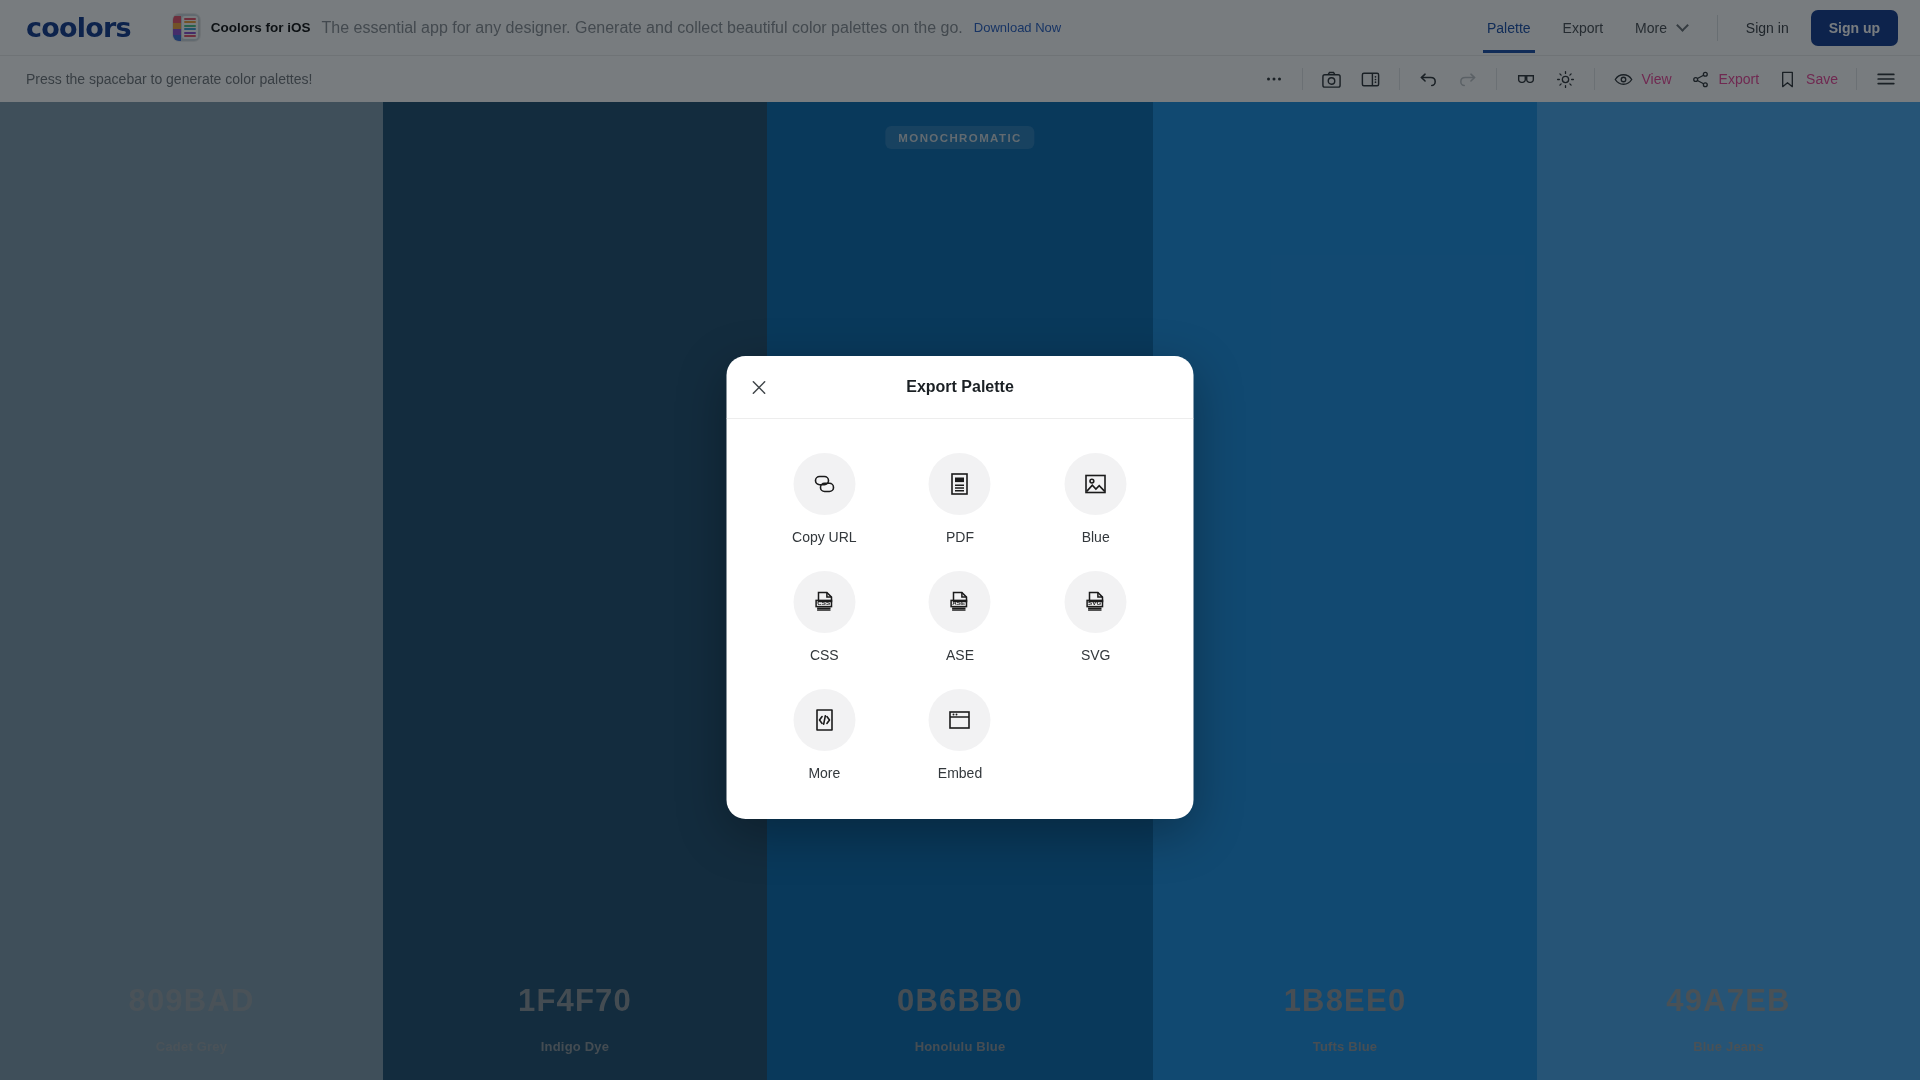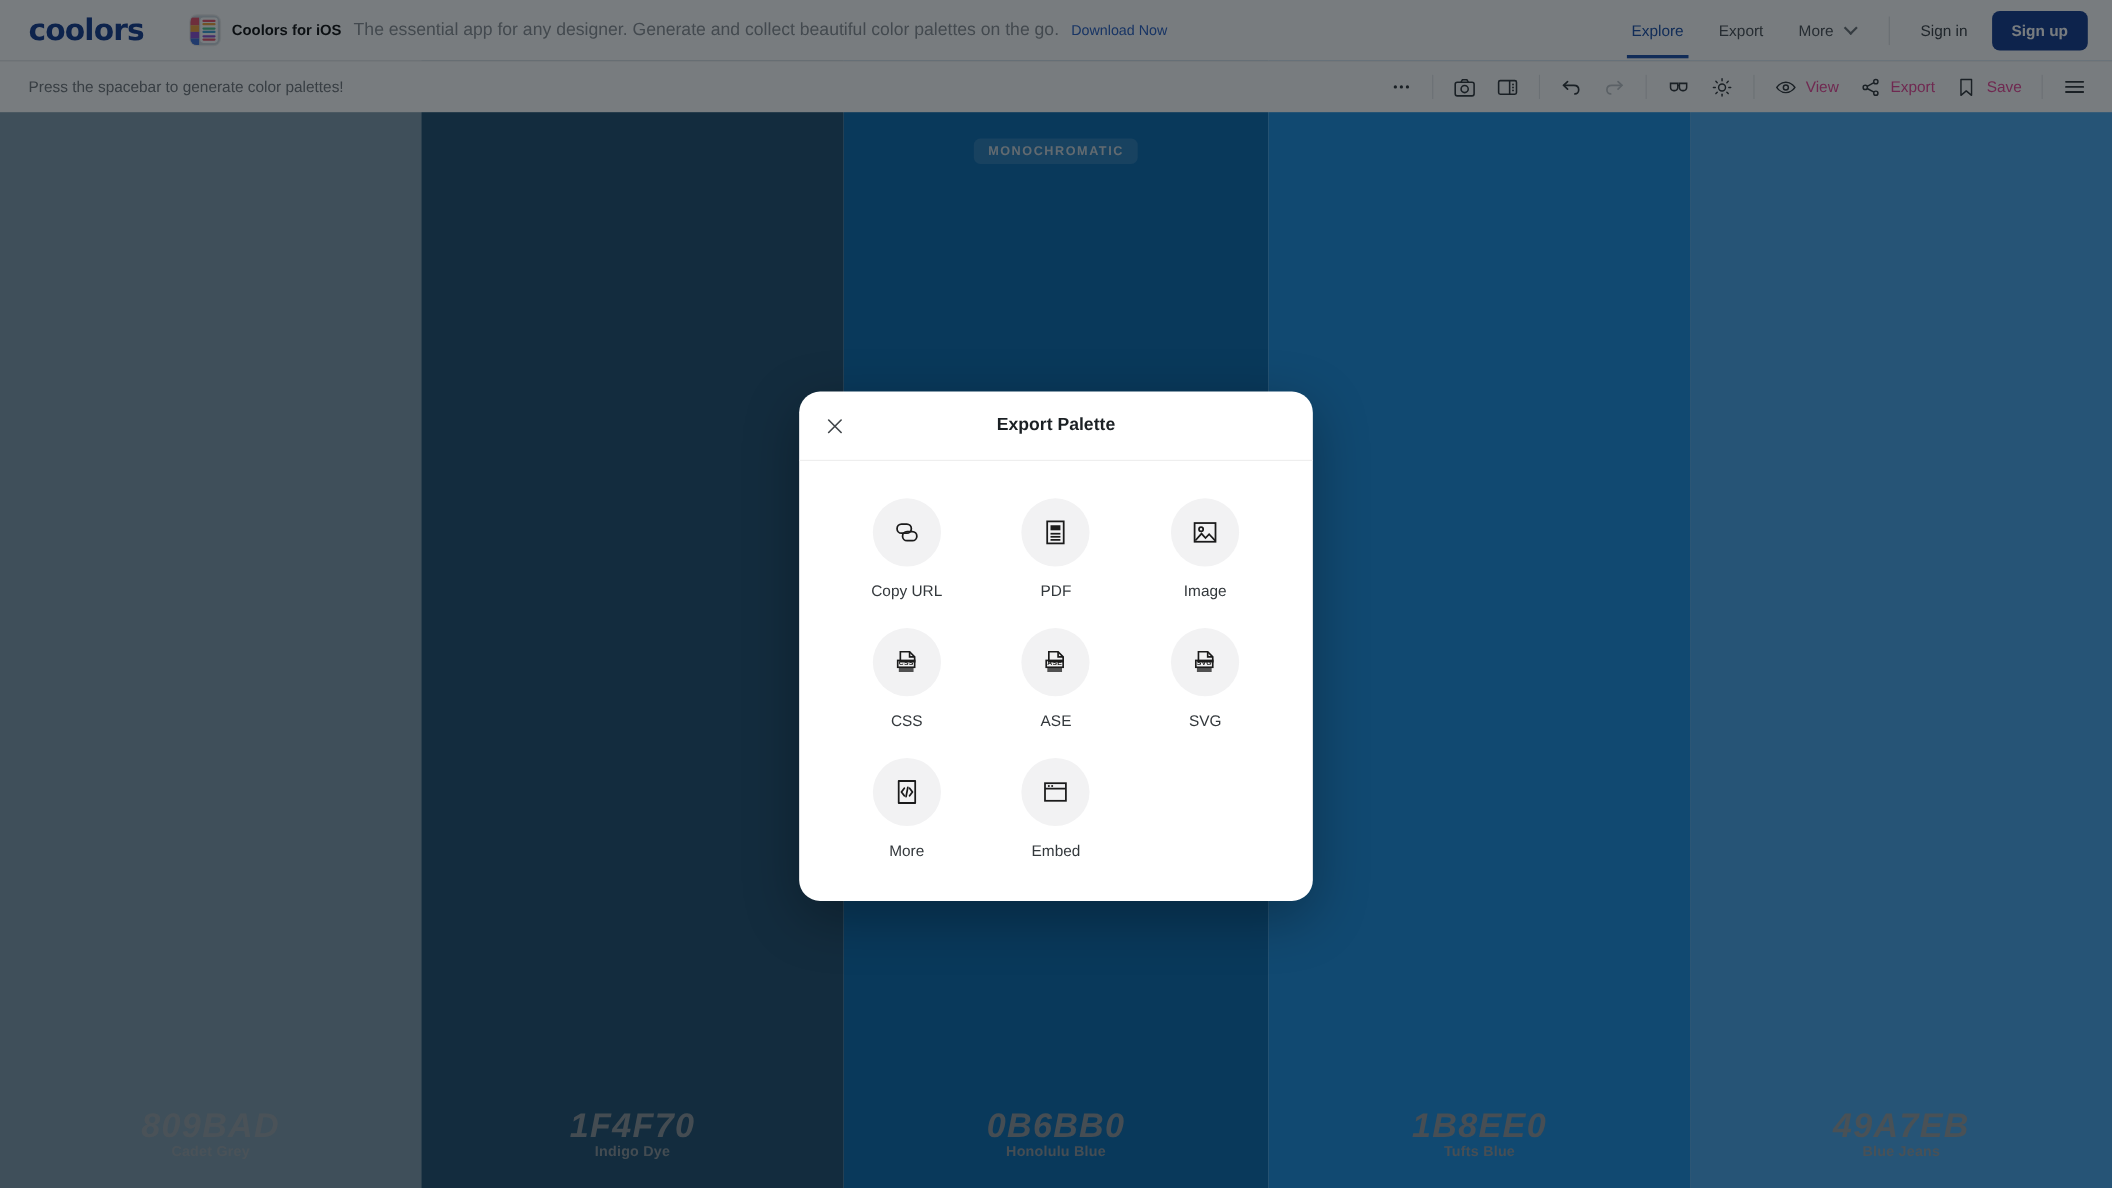--- a/index.html
+++ b/index.html
@@ -12,21 +12,21 @@
   
   #palette { position:absolute; inset:0; display:flex; }
   .swatch {
     position:relative; height:100%;
     display:flex; flex-direction:column;
     align-items:center; justify-content:flex-end;
     padding-bottom:26px;
   }
   .sw-hex {
     font-size:31px; font-weight:700; letter-spacing:1.2px;
-    line-height:1; font-style:italic;
+    line-height:1; margin-bottom:23px;
   }
   .sw-name { font-size:13px; font-weight:700; letter-spacing:.2px; }
 
   
   #mono-badge {
     position:absolute; left:50%; top:126px; transform:translateX(-50%);
     padding:6px 13px 5px; border-radius:6px;
     background:rgba(255,255,255,.13);
     color:#cfd8de; font-size:11.5px; font-weight:700; letter-spacing:1.4px;
     z-index:4;
@@ -181,21 +181,21 @@
           <i style="background:#e8536b"></i>
       </div>
     </div>
     <div id="promo-title">Coolors for iOS</div>
     <div id="promo-sub">The essential app for any designer. Generate and collect beautiful color palettes on the go.</div>
     <div id="promo-link">Download Now</div>
   </div>
 
   <div id="nav">
     <div class="nav-link active">
-      <span>Explore</span>
+      <span>Palette</span>
     </div>
     <div class="nav-link">
       <span>Export</span>
     </div>
     <div class="nav-link">
       <span>More</span>
       <span class="nav-caret"></span>
     </div>
     <div id="nav-div"></div>
     <div id="signin">Sign in</div>
@@ -349,21 +349,21 @@
       </div>
 
       <div class="opt">
         <div class="opt-circle">
           <svg width="30" height="30" viewBox="0 0 30 30" fill="none" stroke="#1b1b1b" stroke-width="1.6">
             <rect x="5.5" y="6.5" width="19" height="17"></rect>
             <circle cx="11.4" cy="12.1" r="1.9"></circle>
             <path d="M6.2 22.4l5.6-6.3 3.6 4 3.3-3.5 5.5 5.8"></path>
           </svg>
         </div>
-        <div class="opt-label">Image</div>
+        <div class="opt-label">Blue</div>
       </div>
 
       <div class="opt">
         <div class="opt-circle">
           <svg width="30" height="30" viewBox="0 0 30 30" fill="none" stroke="#1b1b1b" stroke-width="1.5">
             <path d="M9 5.5h8.4L22 10.1v4.4H9z"></path>
             <path d="M17.4 5.5v4.6H22"></path>
             <rect x="6.6" y="13.4" width="15.4" height="6.2"></rect>
             <text class="fmt-tag" x="14.3" y="17.7" text-anchor="middle" stroke="none">CSS</text>
             <line x1="7.6" y1="21.2" x2="21" y2="21.2"></line>

